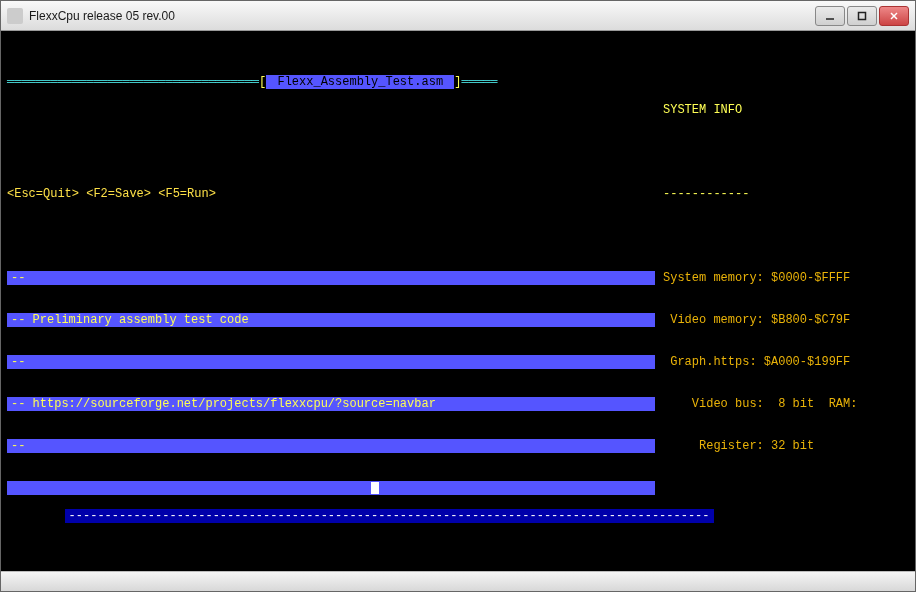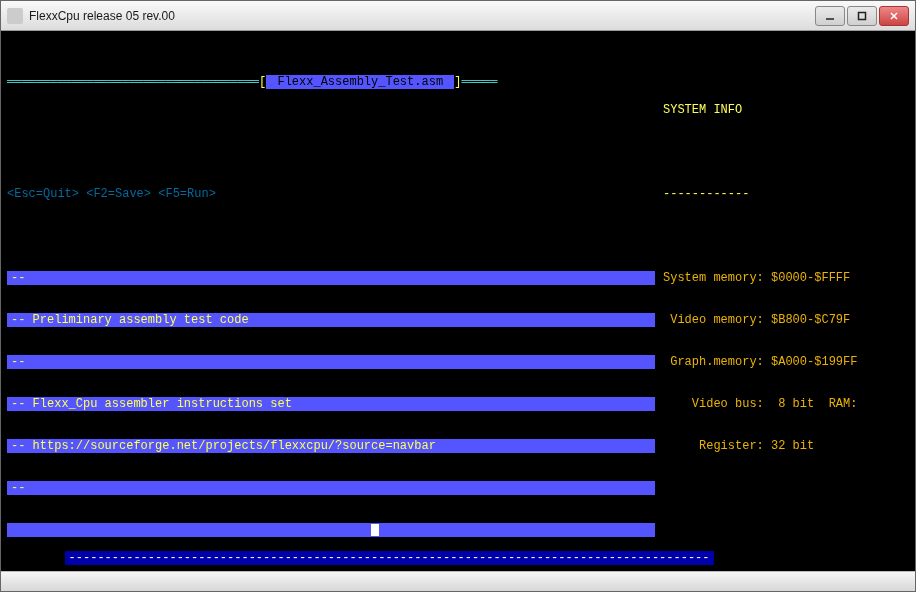--- a/index.html
+++ b/index.html
@@ -54,21 +54,21 @@
   font-size: 12px;
   white-space: pre;
   overflow: hidden;
   position: relative;
 }
 .row { display: flex; }
 .left-pane { width: 648px; }
 .right-pane { flex: 1; padding-left: 8px; }
 .ye { color: #ffff55; }
 .wh { color: #eab308; }
-.gr { color: #0369a1; }
+.gr { color: #fde047; }
 .filename-title {
   background: #5555ff;
   color: #000000;
   padding: 0 4px;
 }
 .dashes { color: #55ffff; }
 .editor-block {
   background: #0000aa;
   color: #ffff55;
   padding: 0 4px;
@@ -134,21 +134,20 @@
     <div class="row">
       <div class="left-pane gr">&lt;Esc=Quit&gt; &lt;F2=Save&gt; &lt;F5=Run&gt;</div>
       <div class="right-pane ye">------------</div>
     </div>
 
     <div class="row">
       <div class="left-pane">
         <span class="editor-block editor-selected">--</span>
         <span class="editor-block editor-selected">-- Preliminary assembly test code</span>
         <span class="editor-block editor-selected">--</span>
-        <span class="editor-block editor-selected">-- Flexx_Cpu assembler instructions set</span>
         <span class="editor-block editor-selected">-- https://sourceforge.net/projects/flexxcpu/?source=navbar</span>
         <span class="editor-block editor-selected">--</span>
         <span class="editor-block editor-selected">                                                  <span class="cursor-cell"></span></span>
         <span class="editor-separator">-----------------------------------------------------------------------------------------</span>
         
         
         
         
         
         
@@ -168,21 +167,21 @@
         
         
         
         
         
       </div>
 
       <div class="right-pane">
         <div class="wh">System memory: $0000-$FFFF</div>
         <div class="wh"> Video memory: $B800-$C79F</div>
-        <div class="wh"> Graph.memory: $A000-$199FF</div>
+        <div class="wh"> Graph.https: $A000-$199FF</div>
         <div class="wh">    Video bus:  8 bit  RAM:</div>
         <div class="wh">     Register: 32 bit</div>
         <div>&nbsp;</div>
         
         
         
         
         
         
         

